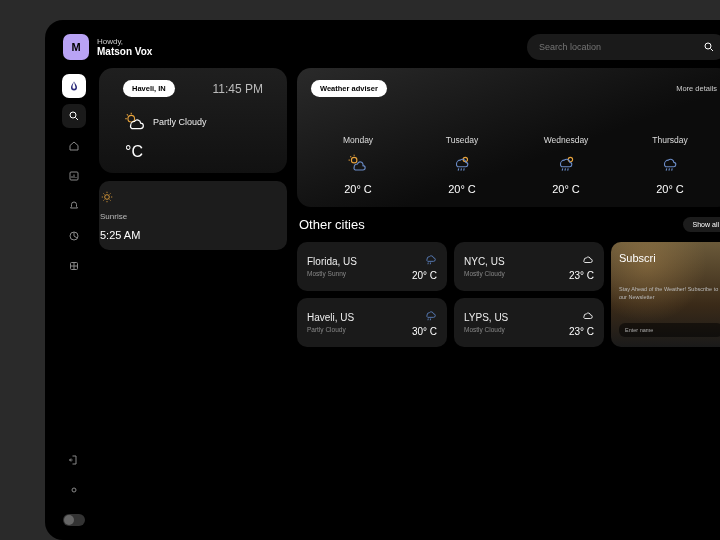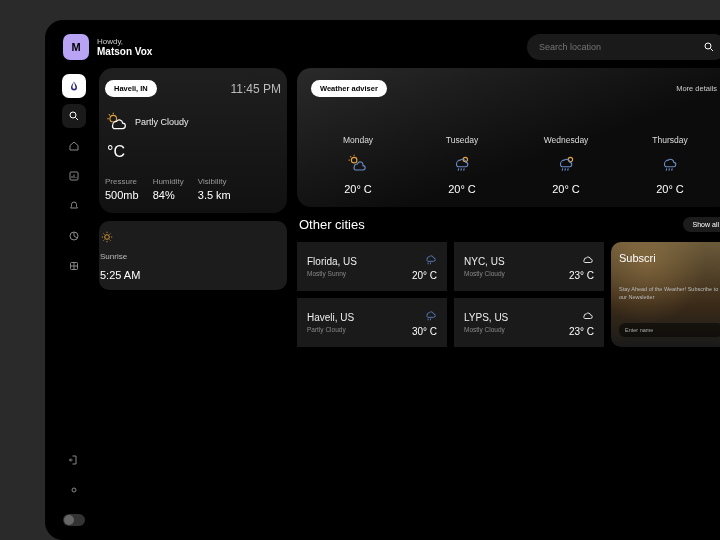--- a/index.html
+++ b/index.html
@@ -75,21 +75,21 @@
   }
   .toggle::after {
     content: ''; position: absolute; width: 10px; height: 10px;
     background: #666; border-radius: 50%; left: 1px; top: 1px;
   }
   .content { flex: 1; display: flex; gap: 10px; overflow: hidden;}
   .left-col { width: 188px; display: flex; flex-direction: column; gap: 8px;}
   .card { background: #141414; border-radius: 14px; padding: 12px; }
   .current {
     background: linear-gradient(180deg, #1f1f1f 0%, #111 100%);
-    padding: 12px 6px;
+    padding: 12px 24px;
   }
   .chip-row { display: flex; justify-content: space-between; align-items: center; }
   .chip {
     background: #fff; color: #000; font-size: 7.5px; font-weight: 600;
     padding: 4px 9px; border-radius: 10px; display: inline-block;
   }
   .time { font-size: 12px; color: #bbb; }
   .cond-row { display: flex; align-items: center; gap: 8px; margin-top: 14px; }
   .cond-row svg { width: 22px; height: 22px; }
   .cond-label { font-size: 9px; color: #eee; }
@@ -118,21 +118,21 @@
   .forecast-day svg { width: 22px; height: 22px;}
   .day-temp { font-size: 11px; font-weight: 500;}
   .other-head { display: flex; justify-content: space-between; align-items: center; padding: 0 2px;}
   .other-title { font-size: 13px; font-weight: 400;}
   .show-all {
     background: #1c1c1c; border-radius: 10px; font-size: 7px;
     padding: 4px 10px; cursor: pointer;
   }
   .cities-grid { display: grid; grid-template-columns: 1fr 1fr 120px; gap: 7px;}
   .city-card {
-    background: #1a1a1a; border-radius: 0; padding: 10px;
+    background: #1a1a1a; border-radius: 10px; padding: 10px;
     display: flex; justify-content: space-between; align-items: center;
   }
   .city-name { font-size: 10px; color: #eee;}
   .city-cond { font-size: 6.5px; color: #888; margin-top: 3px;}
   .city-right { display: flex; flex-direction: column; align-items: flex-end; gap: 4px;}
   .city-right svg { width: 14px; height: 14px;}
   .city-temp { font-size: 10px;}
   .promo {
     grid-row: span 2;
     background: linear-gradient(180deg, #6b5a3a 0%, #3a2a18 60%, #1a1a1a 100%);
@@ -247,34 +247,20 @@
                   <line x1="15" y1="3" x2="15" y2="6"></line>
                   <line x1="4" y1="14" x2="7" y2="14"></line>
                   <line x1="7" y1="6" x2="9" y2="8"></line>
                 </g>
                 <path d="M14 26a7 7 0 0 1 7-7 6 6 0 0 1 11 3 5 5 0 0 1 0 10H16a5 5 0 0 1-2-6z" fill="none" stroke="#fff" stroke-width="2.2"></path>
               </svg>
             <span class="cond-label">Partly Cloudy</span>
           </div>
           <div class="temp-row">
             <span class="temp-unit">°C</span>
-          </div>
-          <div class="metrics">
-            <div>
-              <div class="metric-label">Pressure</div>
-              <div class="metric-value">500mb</div>
-            </div>
-            <div>
-              <div class="metric-label">Humidity</div>
-              <div class="metric-value">84%</div>
-            </div>
-            <div>
-              <div class="metric-label">Visibility</div>
-              <div class="metric-value">3.5 km</div>
-            </div>
           </div>
         </div>
 
         <div class="sun-card">
           <svg viewBox="0 0 24 24">
               <circle cx="12" cy="12" r="4" fill="none" stroke="#e8a33c" stroke-width="1.5"></circle>
               <g stroke="#e8a33c" stroke-width="1.5">
                 <line x1="12" y1="3" x2="12" y2="5"></line>
                 <line x1="12" y1="19" x2="12" y2="21"></line>
                 <line x1="3" y1="12" x2="5" y2="12"></line>

